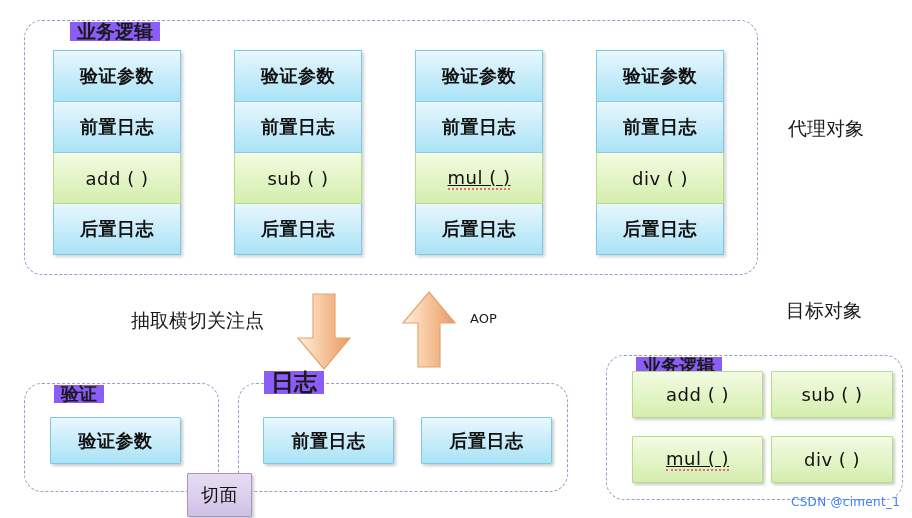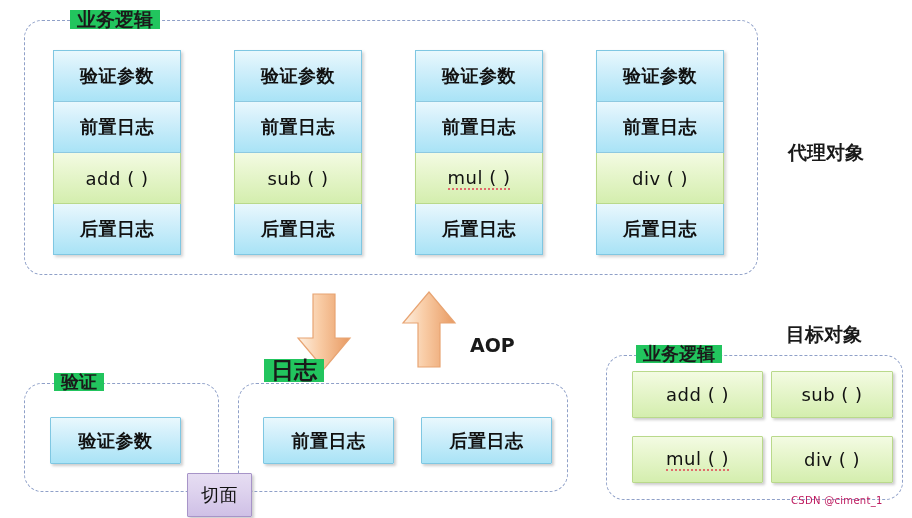--- a/index.html
+++ b/index.html
@@ -25,24 +25,25 @@
     position: absolute;
     border: 1.5px dashed #8fa0c8;
     border-radius: 18px;
     box-sizing: border-box;
     background: transparent;
   }
   .group-label {
     position: absolute;
     font-weight: bold;
     color: #1a1a1a;
-    background: #22c55e;
+    background: #8b5cf6;
     padding: 0 7px;
     white-space: nowrap;
     line-height: 1;
+    margin-top: 12px;
   }
 
   
   .cell {
     position: absolute;
     box-sizing: border-box;
     display: flex;
     align-items: center;
     justify-content: center;
     color: #111111;
@@ -86,41 +87,41 @@
   }
 
   .boxed {
     box-shadow: 2px 2px 3px rgba(0,0,0,0.2);
     border-radius: 1px;
   }
 
   
   .free-label {
     position: absolute;
-    font-weight: bold;
+    font-weight: normal;
     color: #1a1a1a;
     white-space: nowrap;
     line-height: 1;
-    margin-top: 24px;
   }
 
   
   .arrow { position: absolute; }
 
   
   .watermark {
     position: absolute;
-    color: #be185d;
-    font-size: 10px;
+    color: #3b82f6;
+    font-size: 12px;
     letter-spacing: 0.3px;
     white-space: nowrap;
   }
   .spell-err {
     border-bottom: 2px dotted #e06c6c;
     padding-bottom: 0px;
+    text-decoration: underline;
   }
 </style>
 </head>
 <body>
 
 <div id="canvas">
 
   <div class="group-box" style="left:24px; top:20px; width:734px; height:255px;"></div>
   <div class="group-label" style="left:70px; top:10px; font-size:19px;">业务逻辑</div>
 
@@ -149,20 +150,21 @@
 
   <div class="stack" style="left:596px; top:50px; width:128px; height:205px;">
     <div class="cell cell-blue" style="height:52px; font-size:18px;">验证参数</div>
     <div class="cell cell-blue" style="height:51px; font-size:18px;">前置日志</div>
     <div class="cell cell-green" style="height:51px; font-size:18px;">div ( )</div>
     <div class="cell cell-blue" style="height:51px; font-size:18px;">后置日志</div>
   </div>
 
   <div class="free-label" style="left:788px; top:119px; font-size:19px;">代理对象</div>
 
+  <div class="free-label" style="left:131px; top:311px; font-size:19px;">抽取横切关注点</div>
 
   <svg class="arrow" style="left:294px; top:292px;" width="60" height="80" viewBox="0 0 60 80">
     <defs>
       <linearGradient id="gradDown" x1="0" y1="0" x2="1" y2="0">
         <stop offset="0%" stop-color="#fbe3cc"></stop>
         <stop offset="45%" stop-color="#f8c89f"></stop>
         <stop offset="100%" stop-color="#edа06a"></stop>
       </linearGradient>
       <linearGradient id="gradDown2" x1="0" y1="0" x2="1" y2="0">
         <stop offset="0%" stop-color="#fdf0e2"></stop>
@@ -177,21 +179,21 @@
     <defs>
       <linearGradient id="gradUp" x1="0" y1="0" x2="1" y2="0">
         <stop offset="0%" stop-color="#fdf0e2"></stop>
         <stop offset="40%" stop-color="#f9cda7"></stop>
         <stop offset="100%" stop-color="#e89a62"></stop>
       </linearGradient>
     </defs>
     <path d="M30,2 L56,33 L41,33 L41,77 L19,77 L19,33 L4,33 Z" fill="url(#gradUp)" stroke="#e8a472" stroke-width="1.2"></path>
   </svg>
 
-  <div class="free-label" style="left:470px; top:312px; font-size:19px;">AOP</div>
+  <div class="free-label" style="left:470px; top:312px; font-size:13px;">AOP</div>
 
   <div class="free-label" style="left:786px; top:301px; font-size:19px;text-align:right;">目标对象</div>
 
   <div class="group-box" style="left:24px; top:383px; width:195px; height:109px;"></div>
   <div class="group-label" style="left:54px; top:373px; font-size:18px;">验证</div>
 
   <div class="cell cell-blue boxed" style="left:50px; top:417px; width:131px; height:47px; font-size:18px;">验证参数</div>
 
   <div class="group-box" style="left:238px; top:383px; width:330px; height:109px;"></div>
   <div class="group-label" style="left:264px; top:359px; font-size:23px;">日志</div>

